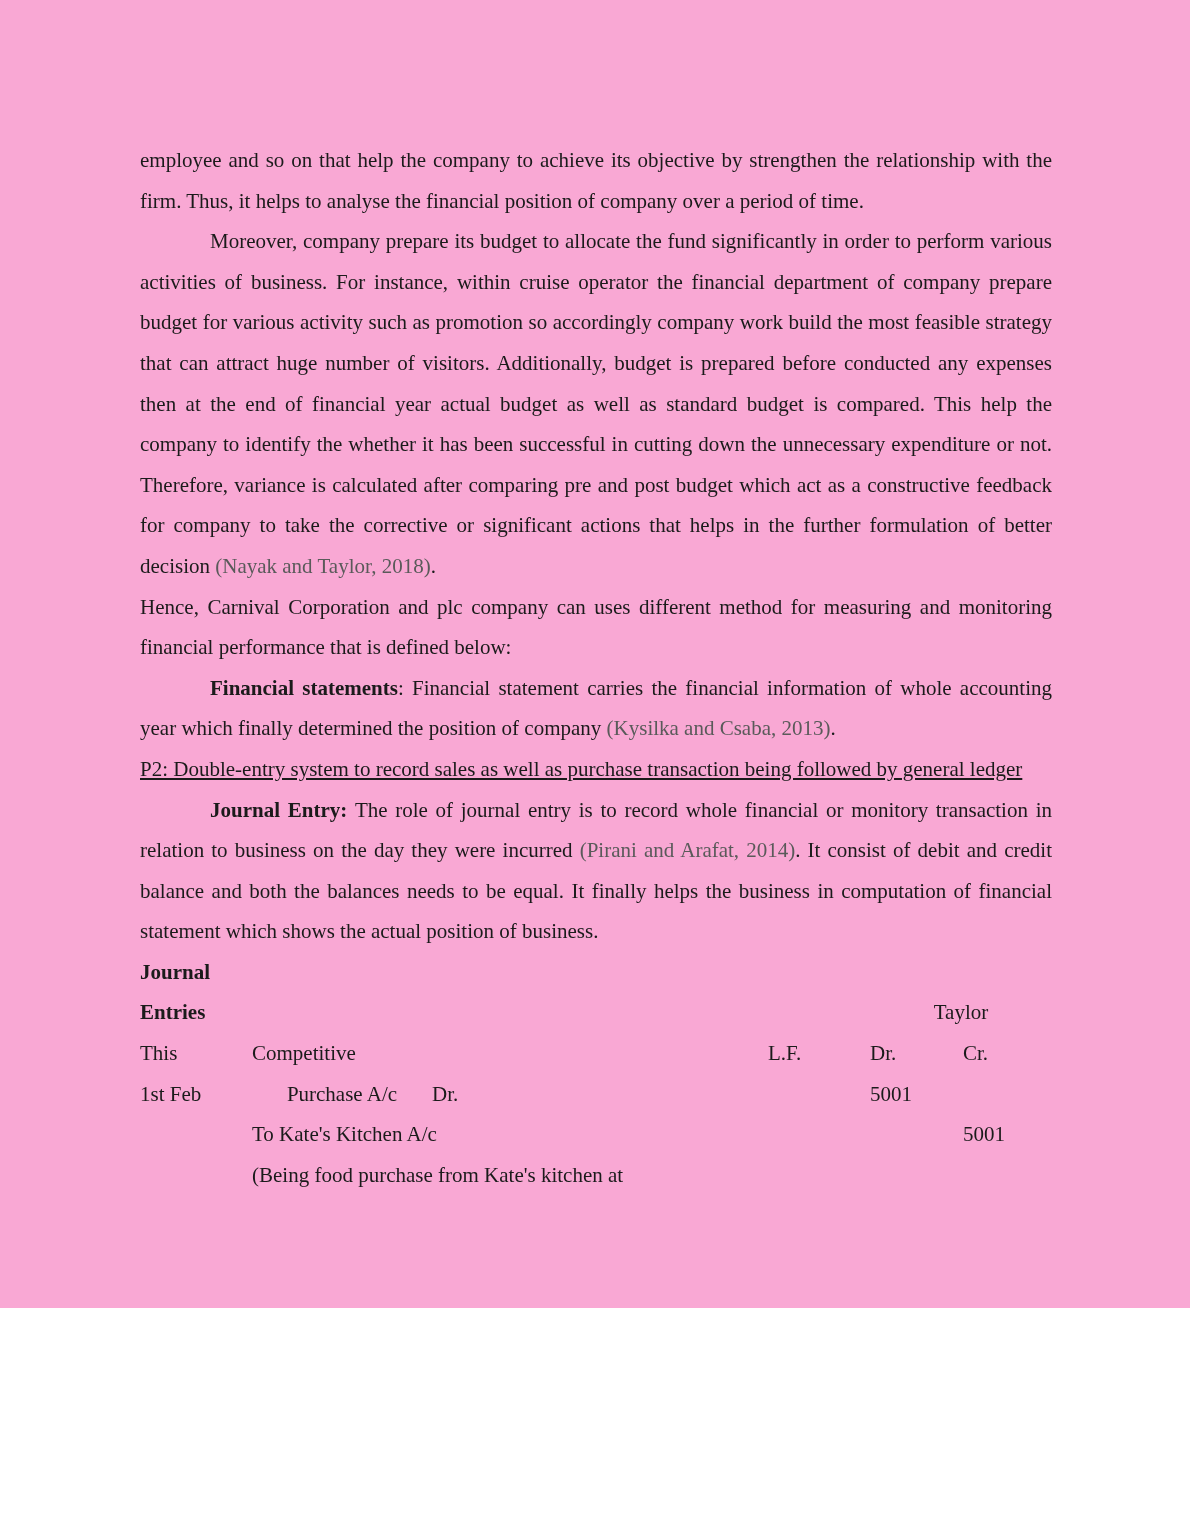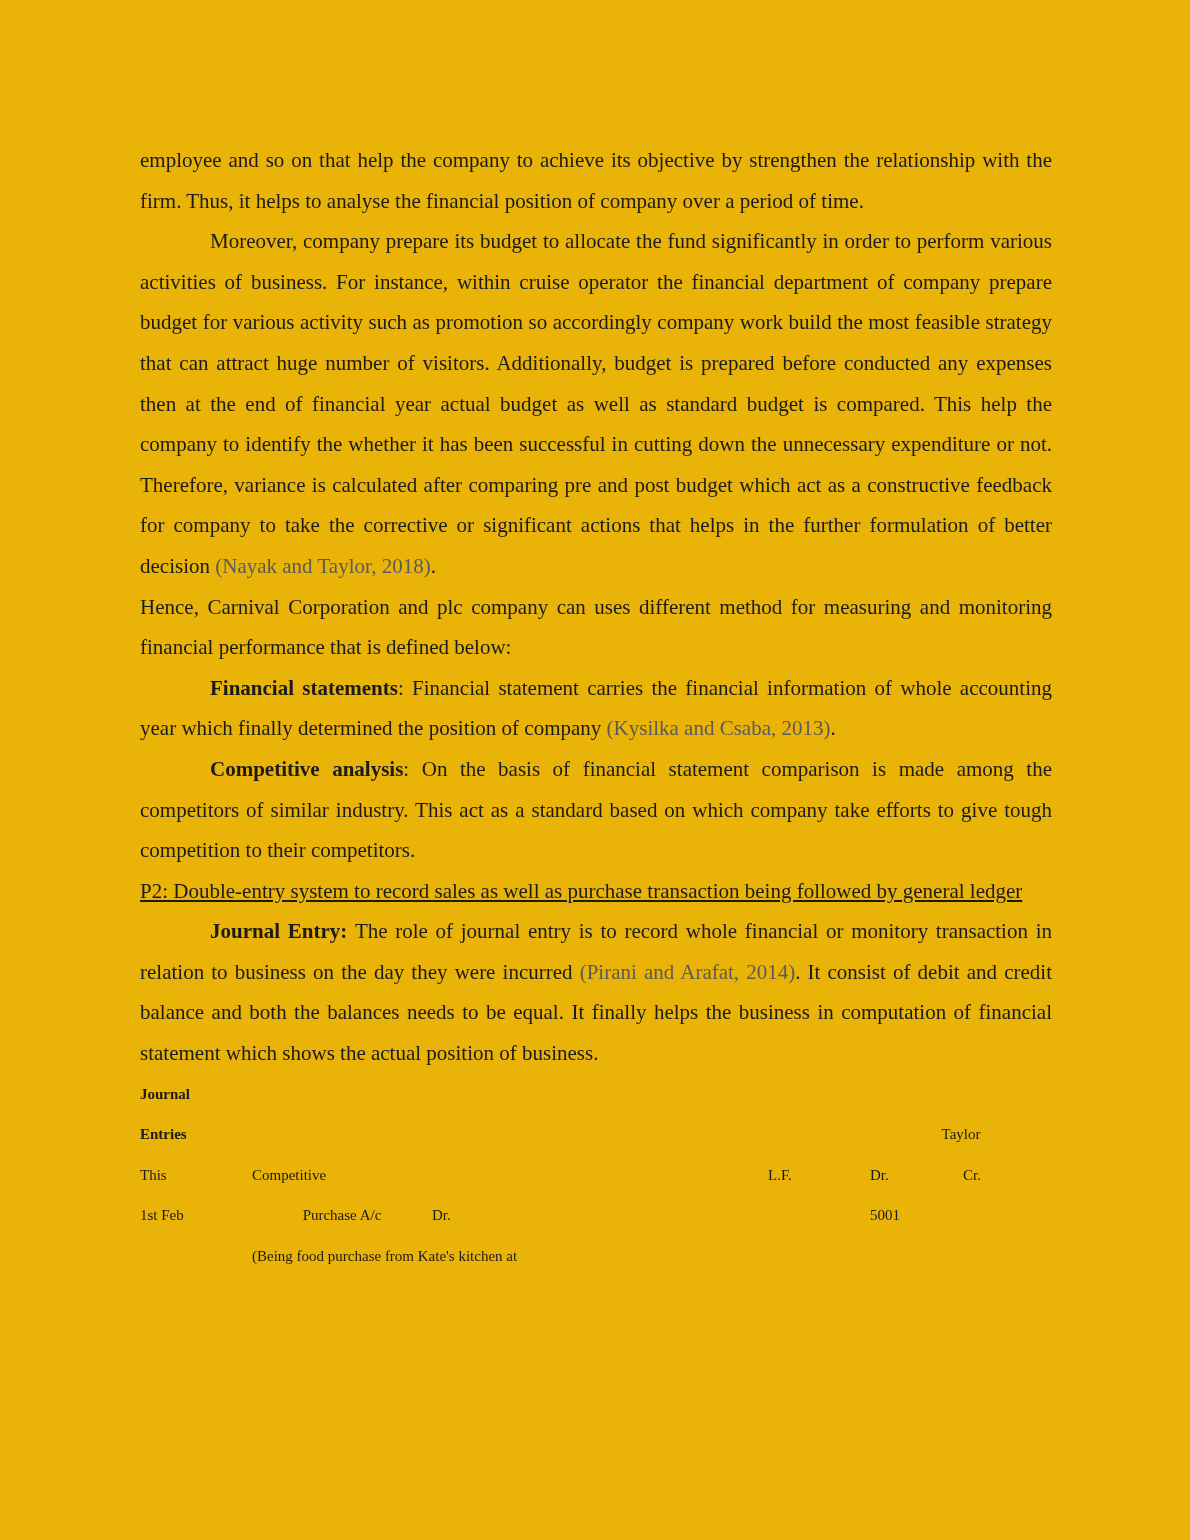--- a/index.html
+++ b/index.html
@@ -1,21 +1,21 @@
 <!DOCTYPE html>
 <html><head>
 <meta charset="utf-8">
 <style>
   * { box-sizing: border-box; }
   html, body { margin: 0; padding: 0; background: #ffffff; }
   .page {
     position: relative;
     width: 1190px;
-    height: 1540px;
-    background: #eab308;
+    height: 1308px;
+    background: #f9a8d4;
     font-family: "Liberation Serif", serif;
     color: #1b1b1b;
     overflow: hidden;
   }
   .content {
     position: absolute;
     left: 140px;
     top: 140px;
     width: 912px;
     font-size: 21px;
@@ -32,21 +32,21 @@
     margin: 8px 0 2px 0;
     text-align: justify;
     text-decoration: underline;
     padding-left: 62px;
     text-indent: -62px;
   }
   table.journal {
     border-collapse: collapse;
     width: 100%;
     table-layout: fixed;
-    font-size: 15px;
+    font-size: 21px;
     line-height: 40.6px;
   }
   table.journal td {
     padding: 0;
     vertical-align: top;
     height: 40.6px;
     overflow: visible;
     white-space: nowrap;
   }
   .c-date { width: 112px; }
@@ -68,21 +68,20 @@
   <div class="content">
 
     <p class="para">employee and so on that help the company to achieve its objective by strengthen the relationship with the firm. Thus, it helps to analyse the financial position of company over a period of time.</p>
 
     <p class="para indent"><span>Moreover, company prepare its budget to allocate the fund significantly in order to perform various activities of business. For instance, within cruise operator the financial department of company prepare budget for various activity such as promotion so accordingly company work build the most feasible strategy that can attract huge number of visitors. Additionally, budget is prepared before conducted any expenses then at the end of financial year actual budget as well as standard budget is compared. This help the company to identify the whether it has been successful in cutting down the unnecessary expenditure or not. Therefore, variance is calculated after comparing pre and post budget which act as a constructive feedback for company to take the corrective or significant actions that helps in the further formulation of better decision </span><span class="cite">(Nayak and Taylor, 2018)</span><span>.</span></p>
 
     <p class="para">Hence, Carnival Corporation and plc company can uses different method for measuring and monitoring financial performance that is defined below:</p>
 
     <p class="para indent"><span class="b">Financial statements</span><span>: Financial statement carries the financial information of whole accounting year which finally determined the position of company </span><span class="cite">(Kysilka and Csaba, 2013)</span><span>.</span></p>
 
-    <p class="para indent"><span class="b">Competitive analysis</span><span>: On the basis of financial statement comparison is made among the competitors of similar industry. This act as a standard based on which company take efforts to give tough competition to their competitors.</span></p>
 
     <p class="para heading-p2">P2: Double-entry system to record sales as well as purchase transaction being followed by general ledger</p>
 
     <p class="para indent"><span class="b">Journal Entry: </span><span>The role of journal entry is to record whole financial or monitory transaction in relation to business on the day they were incurred </span><span class="cite">(Pirani and Arafat, 2014)</span><span>. It consist of debit and credit balance and both the balances needs to be equal. It finally helps the business in computation of financial statement which shows the actual position of business.</span></p>
 
     <table class="journal">
       <colgroup>
         <col class="c-date">
           <col class="c-part">
           <col class="c-lf">
@@ -107,20 +106,27 @@
       </tr>
       <tr>
         <td class="first">1st Feb</td>
         <td><span class="acct">Purchase A/c</span><span>Dr.</span></td>
         <td></td>
         <td class="num-dr">5001</td>
         <td></td>
       </tr>
       <tr>
         <td class="first"></td>
+        <td class="ind1">To Kate's Kitchen A/c</td>
+        <td></td>
+        <td></td>
+        <td class="num-cr">5001</td>
+      </tr>
+      <tr>
+        <td class="first"></td>
         <td>(Being food purchase from Kate's kitchen at</td>
         <td></td>
         <td></td>
         <td></td>
       </tr>
     </tbody>
       </table>
 
   </div>
 </div>

